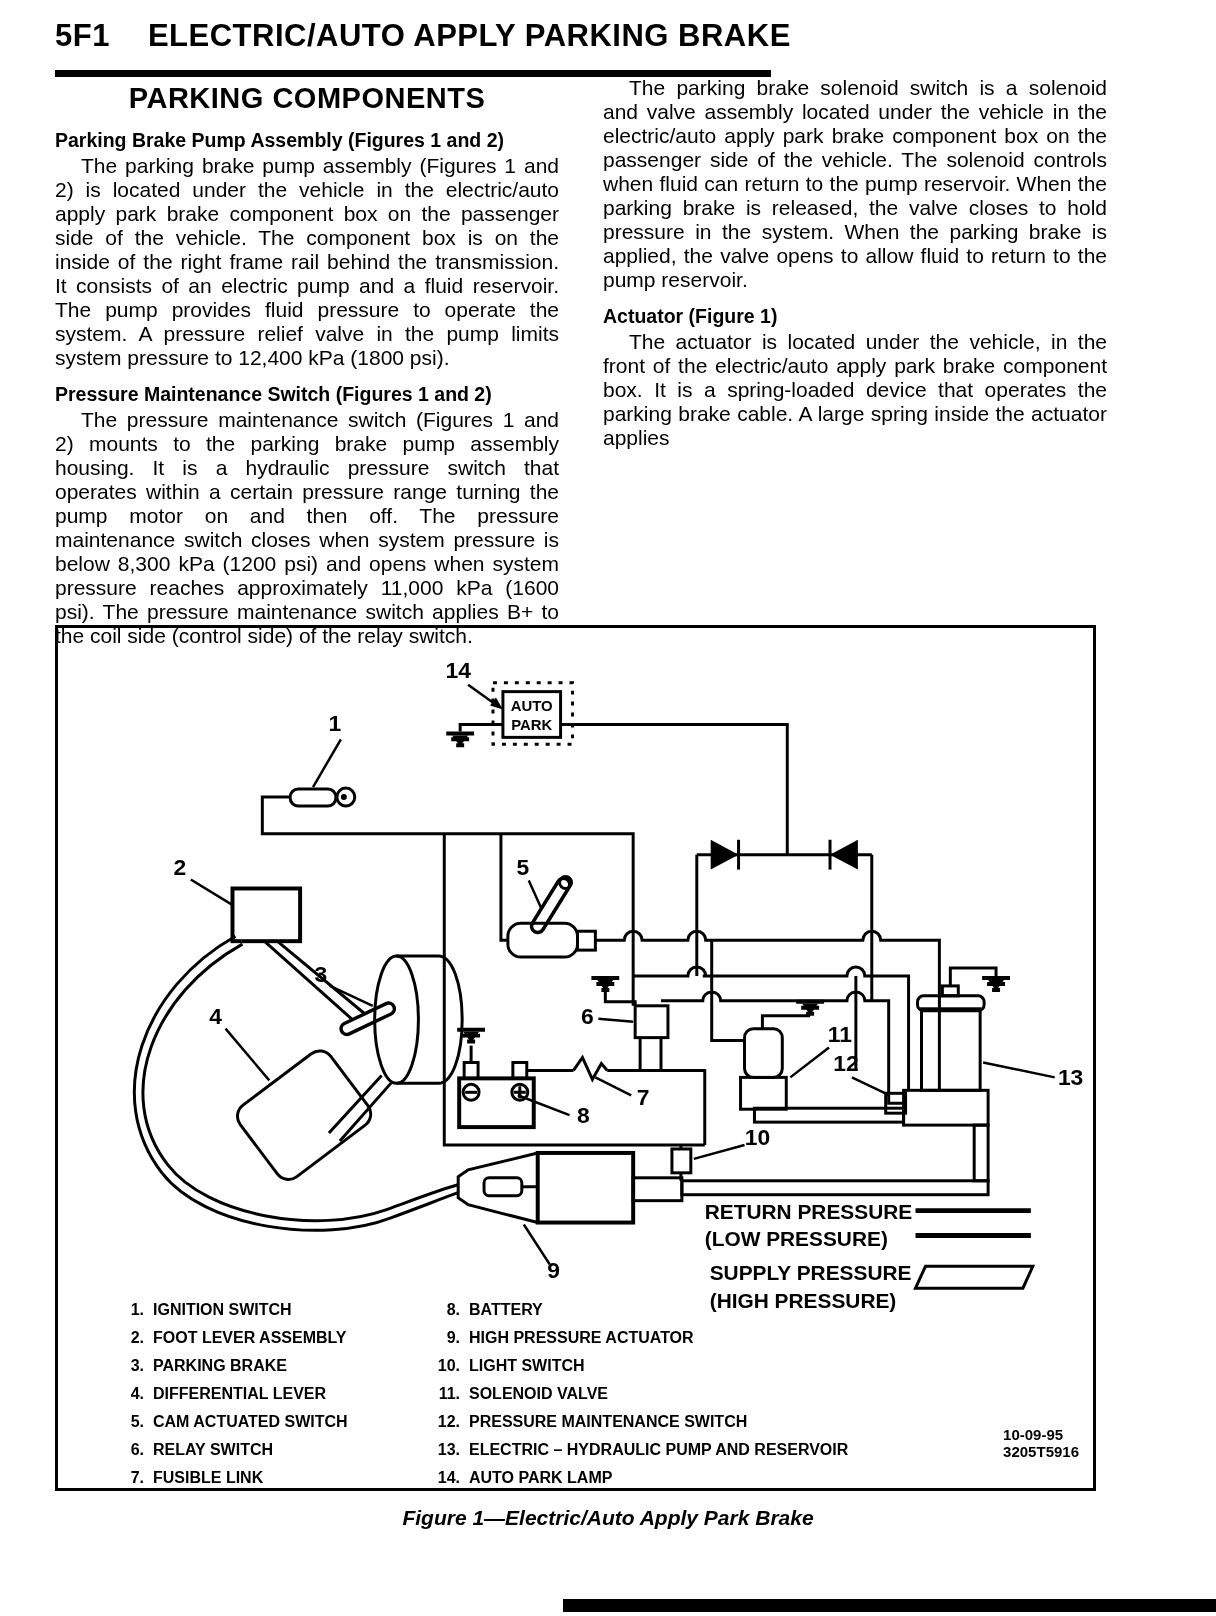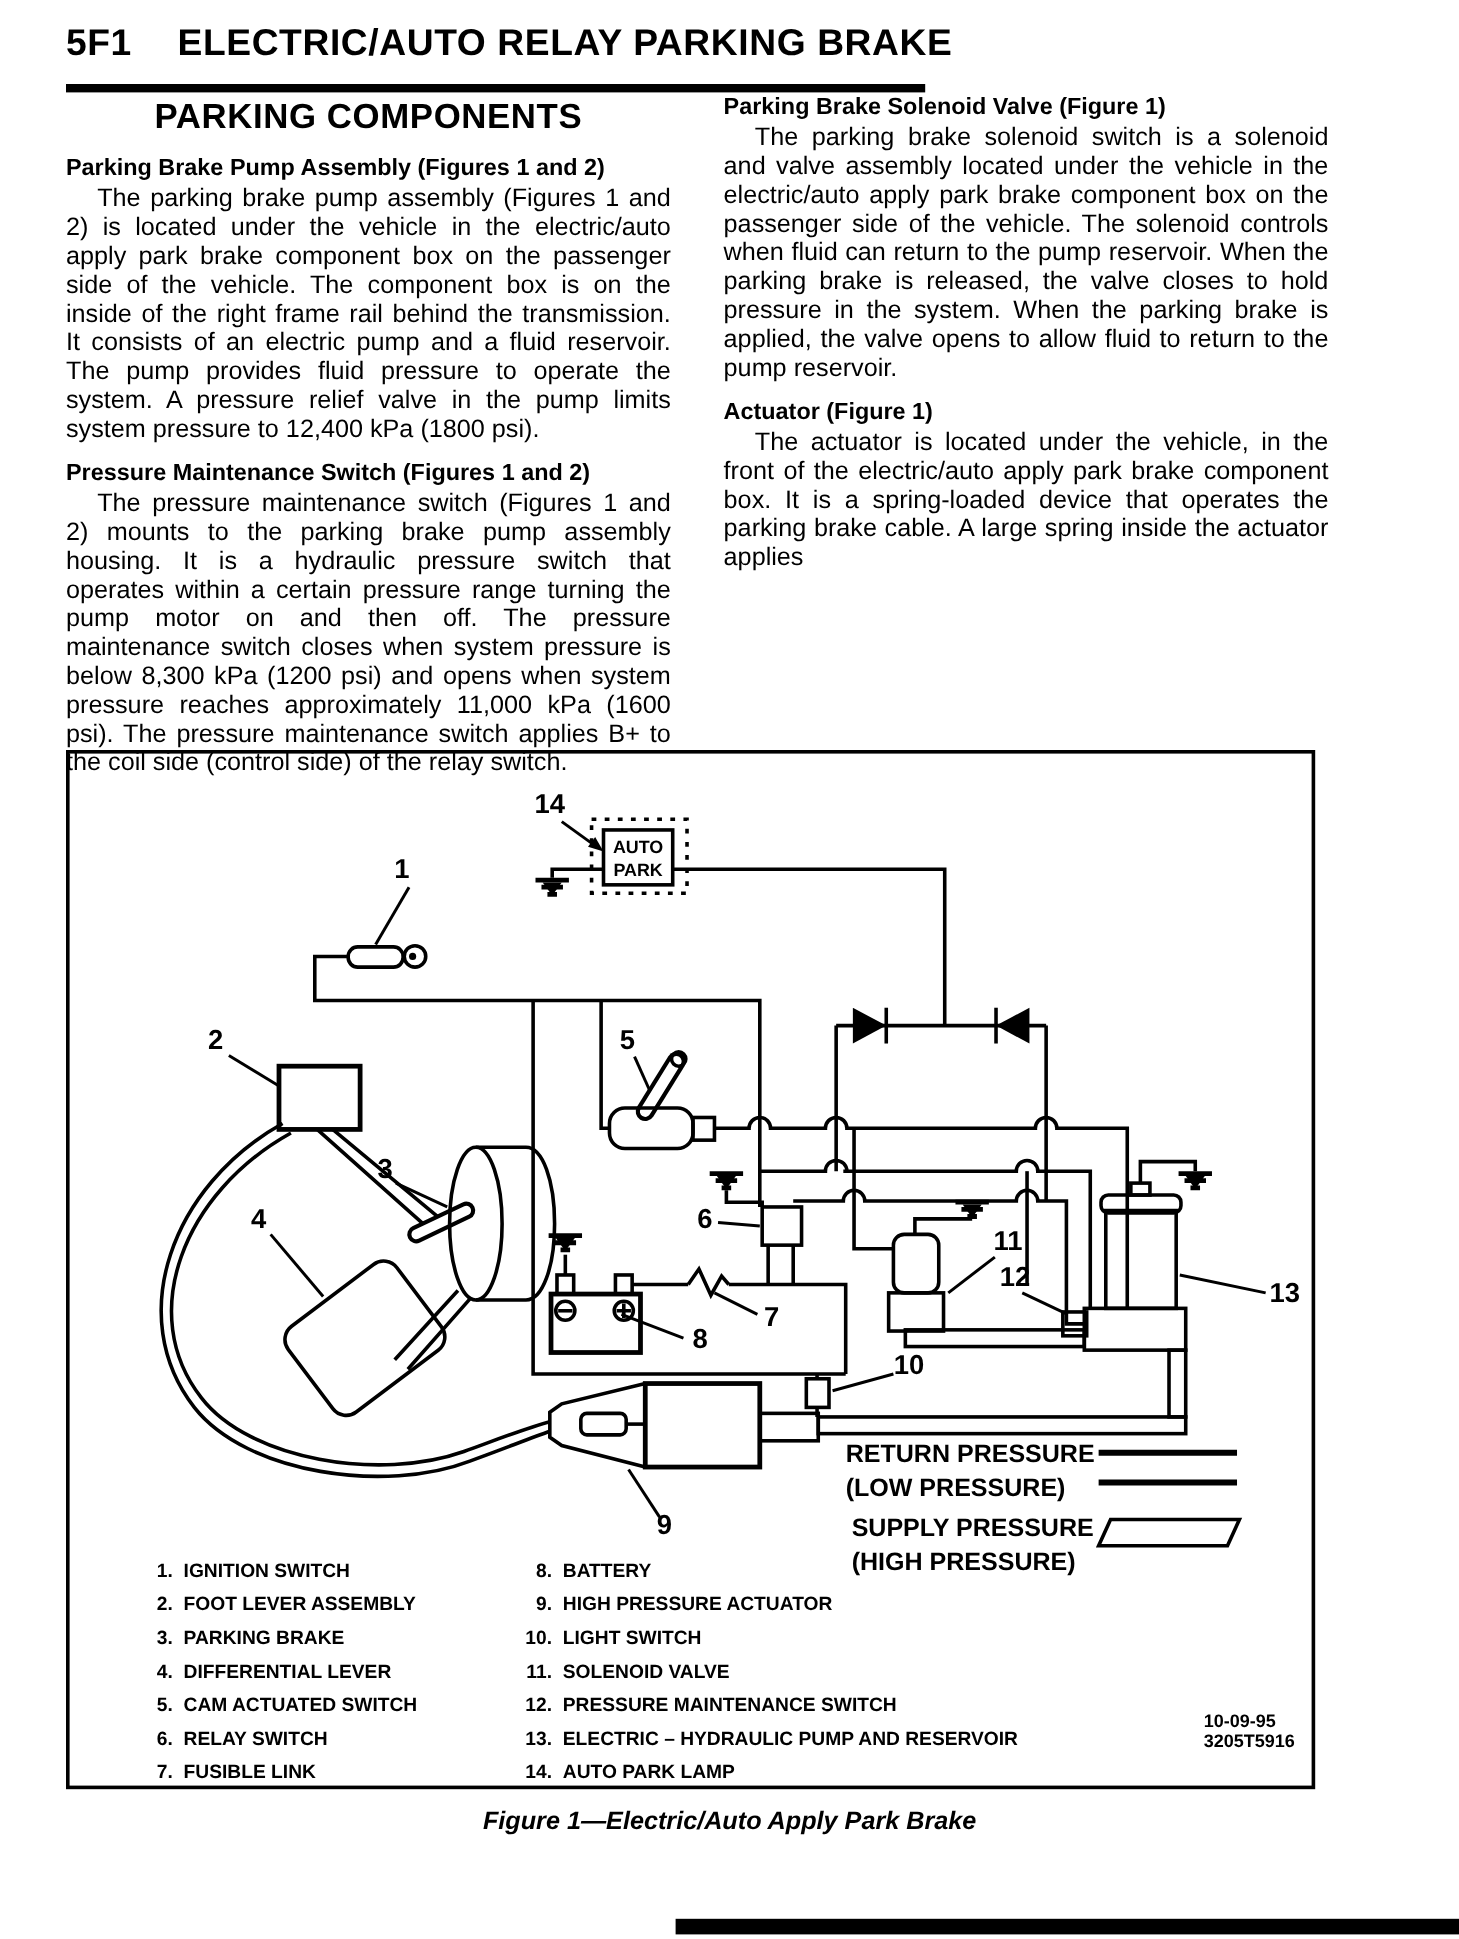--- a/index.html
+++ b/index.html
@@ -36,33 +36,32 @@
   .blk{fill:#000;stroke:none;}
   .co{font:bold 23px "Liberation Sans",sans-serif;fill:#000;stroke:none;}
   .lampt{font:bold 15px "Liberation Sans",sans-serif;fill:#000;stroke:none;}
   .keyt{font:bold 21px "Liberation Sans",sans-serif;fill:#000;stroke:none;}
 </style>
 </head>
 <body>
 
 <div class="header">
   <span class="code">5F1</span>
-  <span class="title">ELECTRIC/AUTO RELAY PARKING BRAKE</span>
+  <span class="title">ELECTRIC/AUTO APPLY PARKING BRAKE</span>
 </div>
 
 <div class="columns">
   <div class="col">
     <div class="main-head">PARKING COMPONENTS</div>
     <div class="sec-head first">Parking Brake Pump Assembly (Figures 1 and 2)</div>
     <p class="bodytext">The parking brake pump assembly (Figures 1 and 2) is located under the vehicle in the electric/auto apply park brake component box on the passenger side of the vehicle. The component box is on the inside of the right frame rail behind the transmission. It consists of an electric pump and a fluid reservoir. The pump provides fluid pressure to operate the system. A pressure relief valve in the pump limits system pressure to 12,400 kPa (1800 psi).</p>
     <div class="sec-head">Pressure Maintenance Switch (Figures 1 and 2)</div>
     <p class="bodytext">The pressure maintenance switch (Figures 1 and 2) mounts to the parking brake pump assembly housing. It is a hydraulic pressure switch that operates within a certain pressure range turning the pump motor on and then off. The pressure maintenance switch closes when system pressure is below 8,300 kPa (1200 psi) and opens when system pressure reaches approximately 11,000 kPa (1600 psi). The pressure maintenance switch applies B+ to the coil side (control side) of the relay switch.</p>
   </div>
   <div class="col">
-    <div class="sec-head first">Parking Brake Solenoid Valve (Figure 1)</div>
     <p class="bodytext">The parking brake solenoid switch is a solenoid and valve assembly located under the vehicle in the electric/auto apply park brake component box on the passenger side of the vehicle. The solenoid controls when fluid can return to the pump reservoir. When the parking brake is released, the valve closes to hold pressure in the system. When the parking brake is applied, the valve opens to allow fluid to return to the pump reservoir.</p>
     <div class="sec-head">Actuator (Figure 1)</div>
     <p class="bodytext">The actuator is located under the vehicle, in the front of the electric/auto apply park brake component box. It is a spring-loaded device that operates the parking brake cable. A large spring inside the actuator applies</p>
   </div>
 </div>
 
 <div class="figure-box">
   <svg width="1035" height="860" viewBox="0 0 1040 865">
     <defs>
       <pattern id="hatch" patternUnits="userSpaceOnUse" width="11" height="11" patternTransform="rotate(45)">

